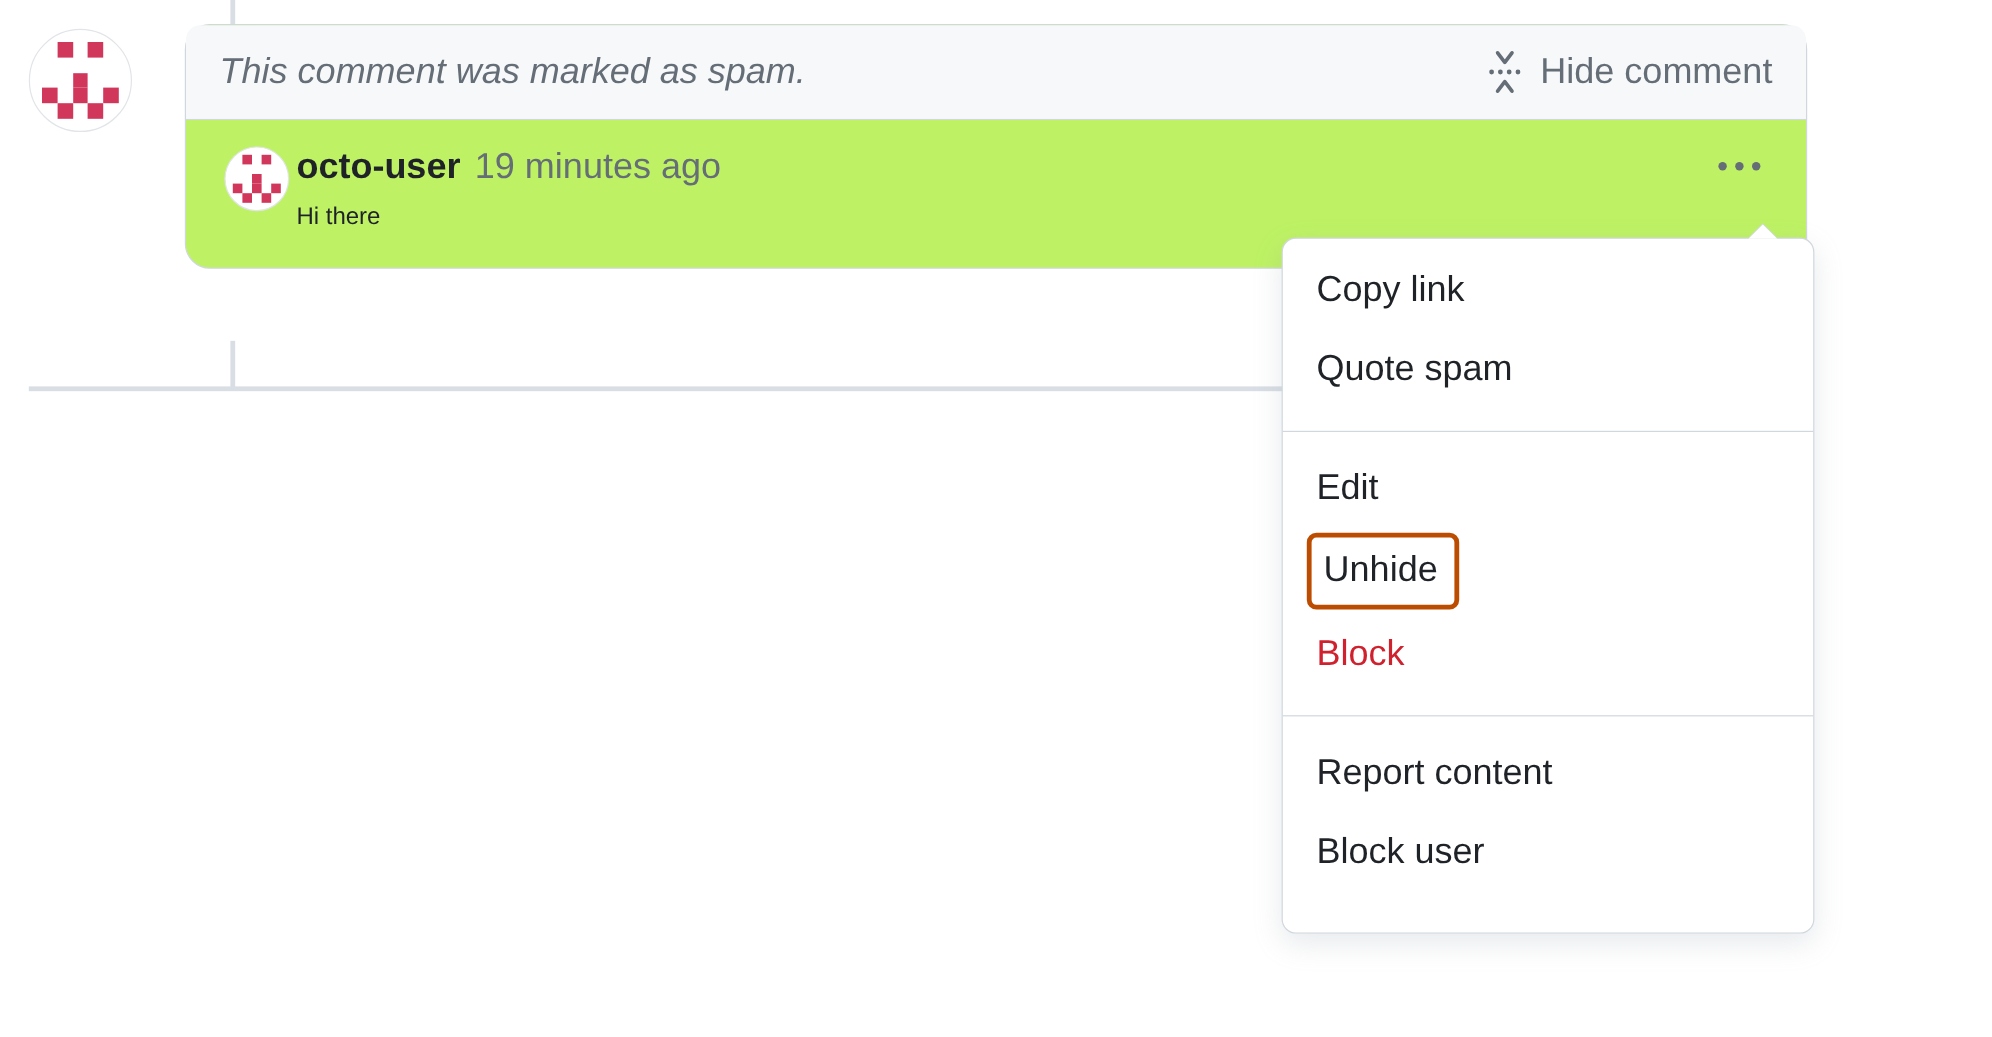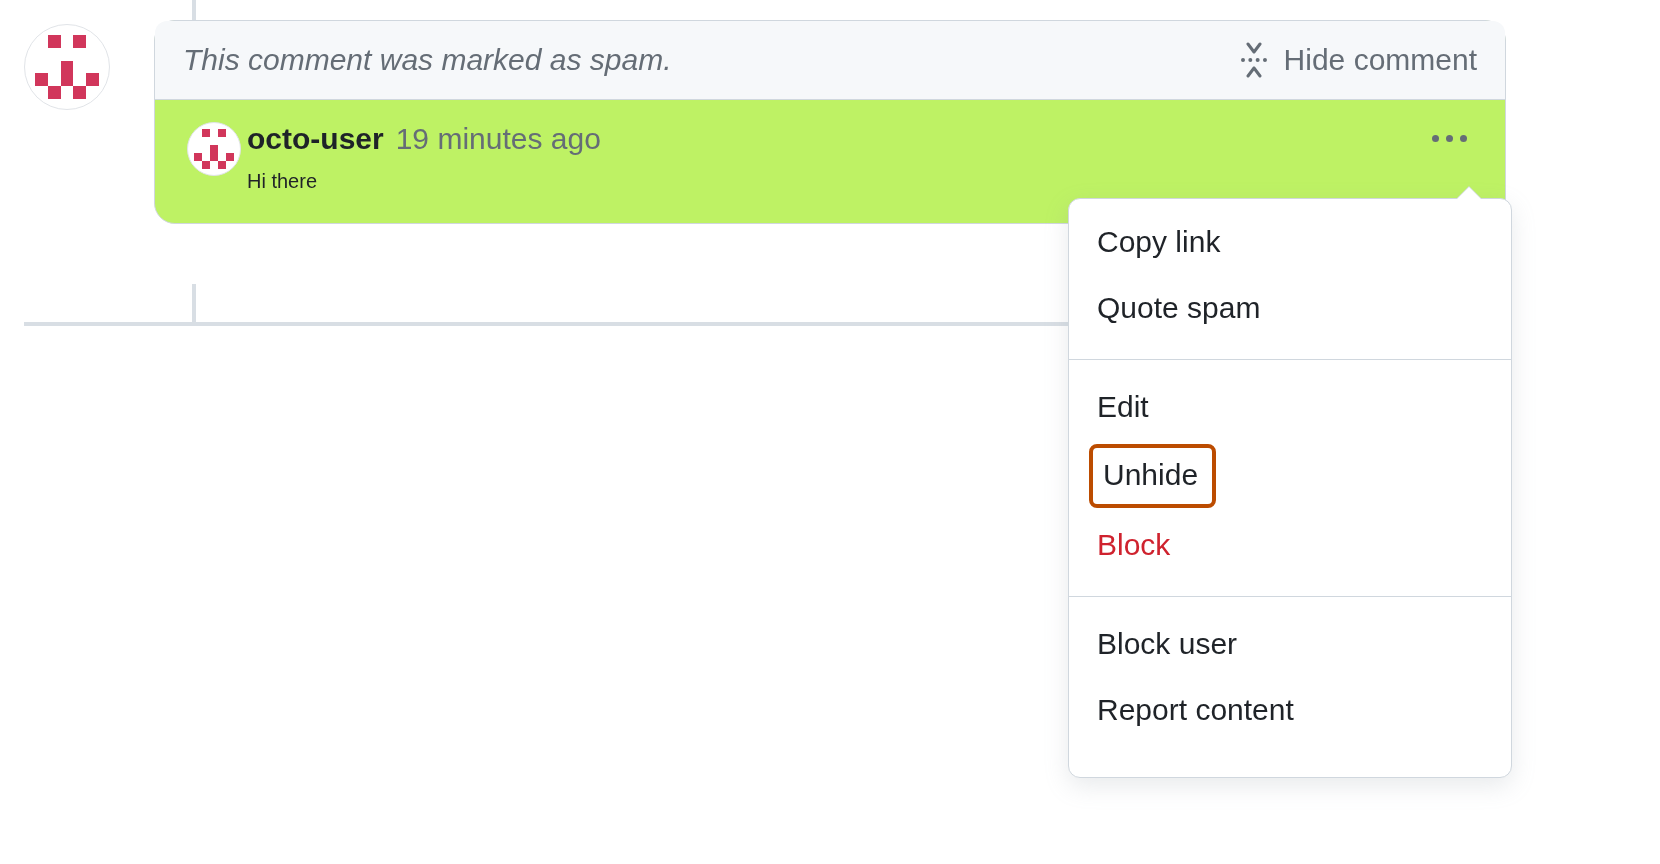--- a/index.html
+++ b/index.html
@@ -324,16 +324,16 @@
   <div class="sep"></div>
   <div class="group">
     <div class="item">Edit</div>
     <div>
       <div class="item highlight">Unhide</div>
     </div>
     <div class="item danger">Block</div>
   </div>
   <div class="sep"></div>
   <div class="group">
+    <div class="item">Report content</div>
     <div class="item">Block user</div>
-    <div class="item">Report content</div>
   </div>
 </div>
 
 </body></html>

